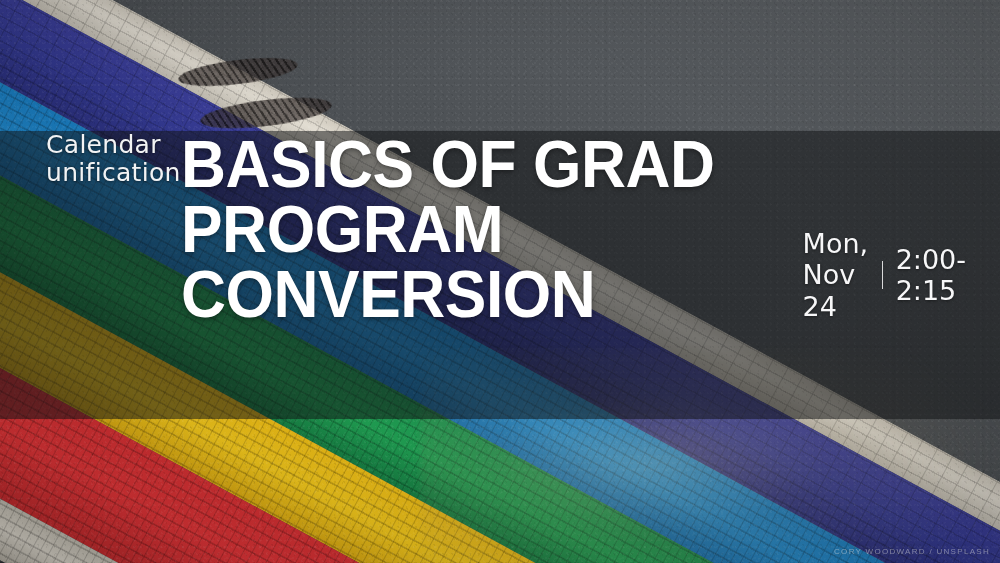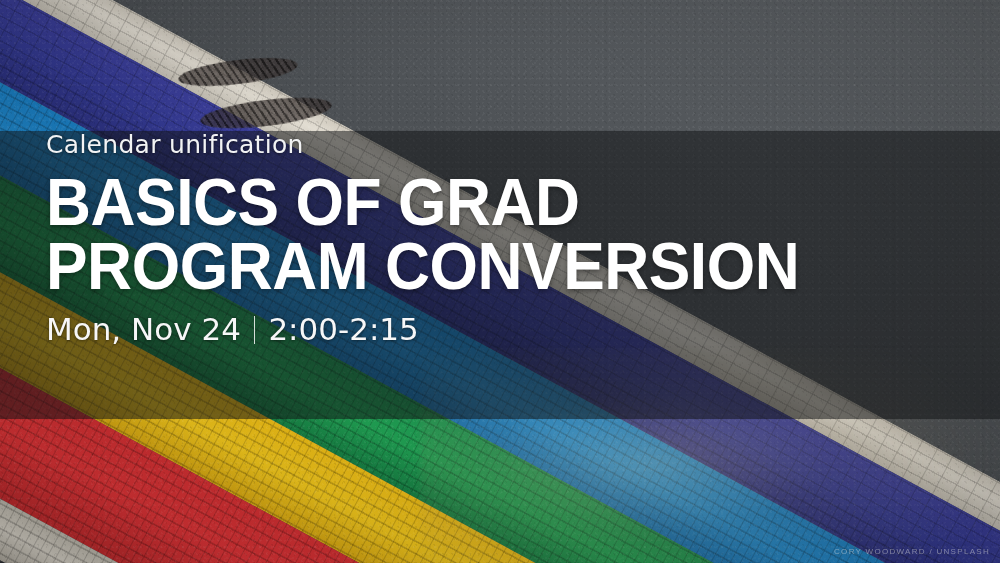--- a/index.html
+++ b/index.html
@@ -194,21 +194,22 @@
   }
 
   
   .text-block {
     position: absolute;
     left: 46px;
     top: 131px;
     width: 920px;
     height: 288px;
     display: flex;
-    flex-direction: column;
+    flex-direction: row;
+    justify-content: center;
     color: #ffffff;
   }
 
   .kicker {
     font-family: "DejaVu Sans", sans-serif;
     font-size: 25px;
     font-weight: 400;
     letter-spacing: 0.3px;
     line-height: 1.1;
     color: #f2f3f4;
@@ -226,21 +227,21 @@
     color: #ffffff;
     text-transform: uppercase;
     transform: scaleX(0.93);
     transform-origin: left center;
     text-shadow: 0 2px 6px rgba(0,0,0,0.38);
     max-width: 980px;
   }
 
   .meta {
     font-family: "DejaVu Sans", sans-serif;
-    font-size: 31px;
+    font-size: 27px;
     font-weight: 400;
     line-height: 1.15;
     margin: 0;
     color: #f7f7f8;
     display: flex;
     align-items: center;
     gap: 13px;
     text-shadow: 0 1px 3px rgba(0,0,0,0.45);
   }
   .meta .sep {

